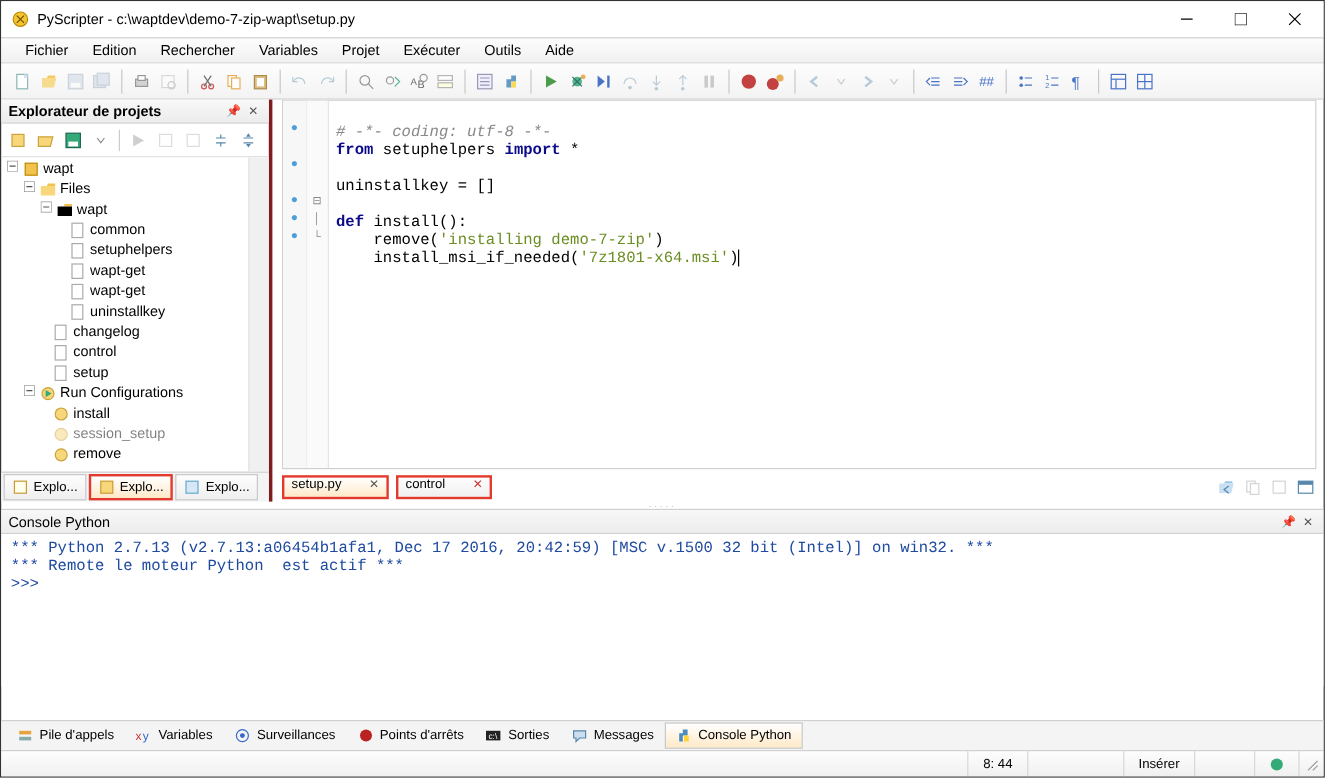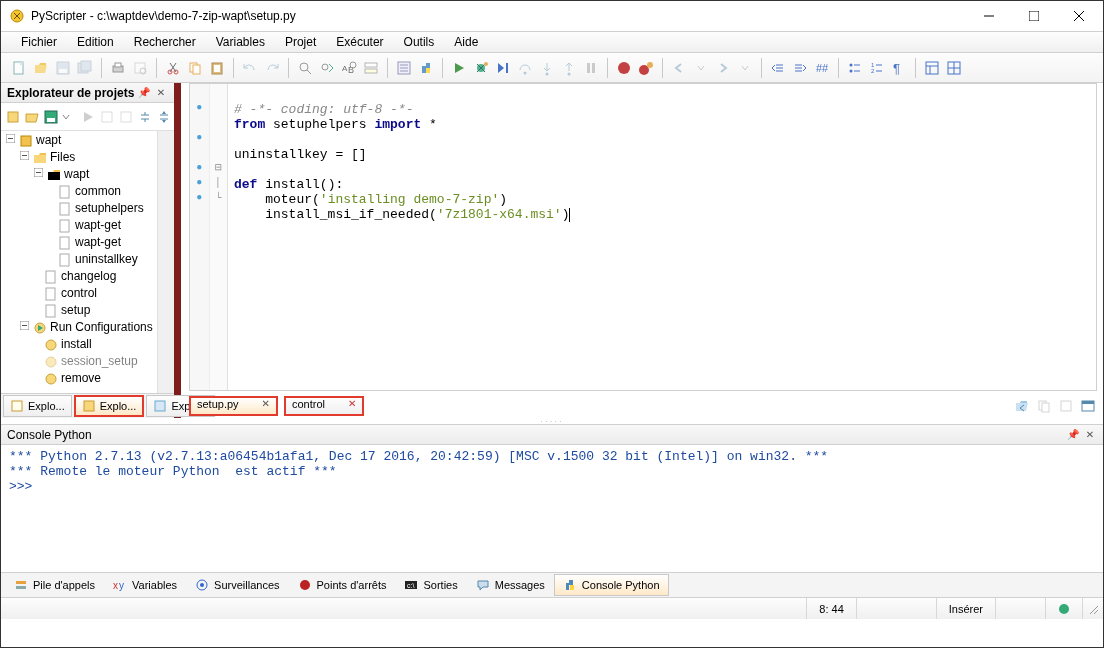--- a/index.html
+++ b/index.html
@@ -7,21 +7,21 @@
   .titlebar { height: 30px; display: flex; align-items: center; padding: 0 2px 0 8px; background: #fff; }
   .titlebar .app-icon { width: 16px; height: 16px; margin-right: 6px; }
   .titlebar .title-text { flex: 1; font-size: 12px; }
   .titlebar .win-btn { width: 45px; height: 28px; display: flex; align-items: center; justify-content: center; font-family: "Segoe MDL2 Assets", sans-serif; font-size: 10px; }
   .menubar { height: 22px; display: flex; align-items: center; padding: 0 10px; border-top: 1px solid #d0d0d0; border-bottom: 1px solid #d0d0d0; background: linear-gradient(#fdfdfd,#f0f0f0); }
   .menubar .menu-item { padding: 3px 10px; }
   .toolbar { height: 30px; display: flex; align-items: center; padding: 2px 8px; gap: 2px; border-bottom: 1px solid #d0d0d0; background: linear-gradient(#fdfdfd,#f3f3f3); }
   .toolbar .tbtn { width: 20px; height: 20px; display:flex; align-items:center; justify-content:center; opacity: 0.85; }
   .toolbar .tsep { width:1px; height:20px; background:#c8c8c8; margin:0 4px; }
   .main-row { display:flex; height: 335px; }
-  .panel-left { width: 180px; display:flex; flex-direction:column; border-right:7px solid #7f1d1d; }
+  .panel-left { width: 226px; display:flex; flex-direction:column; border-right:3px solid #7f1d1d; }
   .panel-header { height:20px; display:flex; align-items:center; padding:0 6px; font-size:12px; border-bottom:1px solid #d0d0d0; background:linear-gradient(#f8f8f8,#ececec); }
   .panel-header .ph-title { flex:1; font-weight:bold; }
   .panel-header .pin, .panel-header .xclose { width:14px; height:14px; display:flex; align-items:center; justify-content:center; font-size:10px; color:#555; margin-left:2px; }
   .proj-toolbar { height:28px; display:flex; align-items:center; gap:3px; padding:2px 4px; border-bottom:1px solid #e0e0e0; }
   .proj-toolbar .pbtn { width:20px; height:20px; display:flex; align-items:center; justify-content:center; }
   .tree-wrap { flex:1; overflow:hidden; display:flex; }
   .tree { flex:1; overflow:auto; padding:2px 0 2px 2px; font-size:12px; }
   .tree-scroll { width:17px; background:#f0f0f0; border-left:1px solid #e0e0e0; }
   .tree .node { display:flex; align-items:flex-start; height:17px; white-space:nowrap; }
   .tree .exp { width:11px; height:11px; margin:0 2px; display:flex; align-items:center; justify-content:center; }
@@ -49,21 +49,21 @@
   .file-tab { height:20px; display:flex; align-items:flex-start; padding:0 6px; gap:23px; background:linear-gradient(#fdfdfd,#f0f0f0); border:1px solid #c8c8c8; font-size:11px; margin-right:6px; }
   .file-tab.hl1 { border:2px solid #e23b2e; background:linear-gradient(#fff,#ffe9c8); }
   .file-tab.hl2 { border:2px solid #e23b2e; }
   .file-tab .xsm { font-size:10px; color:#555; }
   .editor-right-btns { margin-left:auto; display:flex; gap:4px; }
   .editor-right-btns .eb { width:18px; height:18px; display:flex; align-items:center; justify-content:center; color:#6aa0c8; }
   .grip { height:6px; display:flex; align-items:center; justify-content:center; color:#bbb; font-size:8px; letter-spacing:2px; }
   .console-panel { border-top:1px solid #d0d0d0; }
   .console-body { height:127px; padding:4px 8px; font-family: Consolas,"Courier New",monospace; font-size:13px; color:#00008b; background:#fff; overflow:auto; }
   .console-body .line { white-space:pre; height:15px; color:#1e4aa0; }
-  .bottom-tabs { height:25px; display:flex; align-items:center; border-top:1px solid #d0d0d0; background:#f4f4f4; padding:0 4px; }
+  .bottom-tabs { height:25px; display:flex; align-items:center; border-top:1px solid #d0d0d0; background:#f4f4f4; padding:0 4px;margin-top:28px; }
   .bottom-tabs .btab { height:22px; display:flex; align-items:center; gap:5px; padding:0 8px; border:1px solid transparent; font-size:11px; }
   .bottom-tabs .btab.active { border:1px solid #c8c8c8; background:linear-gradient(#fff,#ffe9c8); }
   .statusbar { height:22px; display:flex; align-items:center; border-top:1px solid #d0d0d0; background:linear-gradient(#fdfdfd,#f0f0f0); font-size:11px; }
   .statusbar .cell { padding:0 12px; border-left:1px solid #d8d8d8; height:100%; display:flex; align-items:center; }
   .statusbar .spacer { flex:1; }
   svg { display:block; }
 </style>
 </head>
 <body>
 
@@ -619,21 +619,21 @@
             <div class="fmark">└</div>
         </div>
       </div>
       <div class="editor-text">
         <div class="code-line"><span class="tk-comment"># -*- coding: utf-8 -*-</span></div>
         <div class="code-line"><span class="tk-kw">from</span><span class="tk-id"> setuphelpers </span><span class="tk-kw">import</span><span class="tk-id"> *</span></div>
         <div class="code-line"></div>
         <div class="code-line"><span class="tk-id">uninstallkey = []</span></div>
         <div class="code-line"></div>
         <div class="code-line"><span class="tk-kw">def</span><span class="tk-fn"> install</span><span class="tk-id">():</span></div>
-        <div class="code-line"><span class="tk-id">    moteur(</span><span class="tk-str">'installing demo-7-zip'</span><span class="tk-id">)</span></div>
+        <div class="code-line"><span class="tk-id">    remove(</span><span class="tk-str">'installing demo-7-zip'</span><span class="tk-id">)</span></div>
         <div class="code-line"><span class="tk-id">    install_msi_if_needed(</span><span class="tk-str">'7z1801-x64.msi'</span><span class="tk-id">)</span><span class="cursor"></span></div>
       </div>
     </div>
     <div class="editor-tabs-row">
       <div class="file-tab hl1">
           <span>setup.py</span>
           <span class="xsm">✕</span>
         </div>
       <div class="file-tab hl2">
           <span>control</span>

